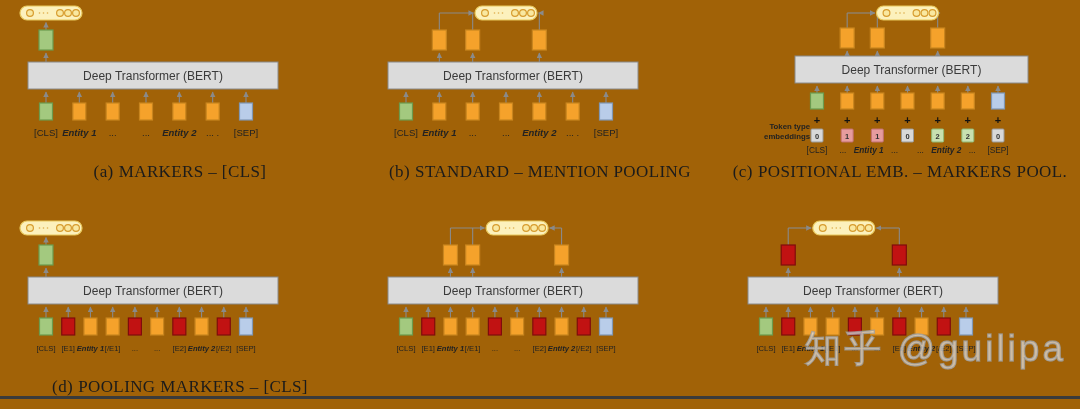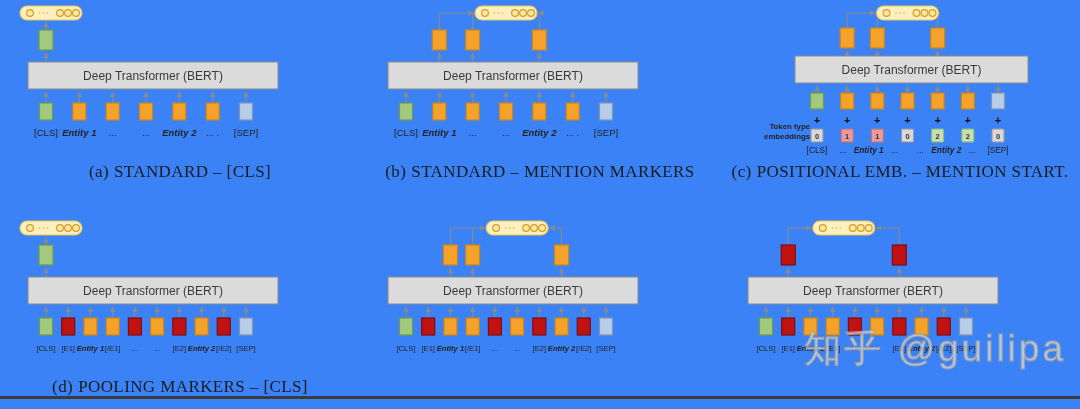--- a/index.html
+++ b/index.html
@@ -1,16 +1,16 @@
 <!DOCTYPE html>
 <html><head>
 <meta charset="utf-8">
 <style>
   html,body{margin:0;padding:0;background:#fff;}
-  .page{position:relative;width:1080px;height:409px;background:#3b82f6;overflow:hidden;
+  .page{position:relative;width:1080px;height:409px;background:#a16207;overflow:hidden;
         font-family:"Liberation Sans",sans-serif;}
   .grid{display:grid;grid-template-columns:360px 360px 360px;grid-template-rows:203px 206px;}
   .panel{margin:0;display:flex;flex-direction:column;align-items:center;}
   .panel.row2{padding-top:12px;}
   .diagram{width:360px;height:160px;}
   .diagram svg{display:block;width:360px;height:160px;}
   .caption{font-family:"Liberation Serif",serif;font-size:17px;color:#1b1b1b;
            white-space:nowrap;margin-top:2px;letter-spacing:0.4px;text-align:center;}
   .caption .cap-num{margin-right:5px;}
   .watermark{position:absolute;top:324px;right:14px;font-size:37px;letter-spacing:3px;
@@ -65,21 +65,21 @@
             <text x="46" y="136" text-anchor="middle" font-size="9.5" fill="#222">[CLS]</text>
             <text x="79.33333333333334" y="136" text-anchor="middle" font-size="9.5" fill="#222" font-style="italic" font-weight="bold">Entity 1</text>
             <text x="112.66666666666667" y="136" text-anchor="middle" font-size="9.5" fill="#222">...</text>
             <text x="146" y="136" text-anchor="middle" font-size="9.5" fill="#222">...</text>
             <text x="179.33333333333334" y="136" text-anchor="middle" font-size="9.5" fill="#222" font-style="italic" font-weight="bold">Entity 2</text>
             <text x="212.66666666666666" y="136" text-anchor="middle" font-size="9.5" fill="#222">... .</text>
             <text x="246" y="136" text-anchor="middle" font-size="9.5" fill="#222">[SEP]</text>
           </svg>
         </div>
       <figcaption class="caption">
-        <span class="cap-num">(a)</span><span>STANDARD – [CLS]</span>
+        <span class="cap-num">(a)</span><span>MARKERS – [CLS]</span>
       </figcaption>
     </figure>
 
     <figure class="panel">
       <div class="diagram">
           <svg viewBox="0 0 360 160">
             <defs>
               <marker id="ah-b" markerWidth="6" markerHeight="6" refX="4.6" refY="2.5" orient="auto">
                 <path d="M0,0 L5,2.5 L0,5 Z" fill="#8A8A8A"></path>
               </marker>
@@ -122,21 +122,21 @@
             <text x="46" y="136" text-anchor="middle" font-size="9.5" fill="#222">[CLS]</text>
             <text x="79.33333333333334" y="136" text-anchor="middle" font-size="9.5" fill="#222" font-style="italic" font-weight="bold">Entity 1</text>
             <text x="112.66666666666667" y="136" text-anchor="middle" font-size="9.5" fill="#222">...</text>
             <text x="146" y="136" text-anchor="middle" font-size="9.5" fill="#222">...</text>
             <text x="179.33333333333334" y="136" text-anchor="middle" font-size="9.5" fill="#222" font-style="italic" font-weight="bold">Entity 2</text>
             <text x="212.66666666666666" y="136" text-anchor="middle" font-size="9.5" fill="#222">... .</text>
             <text x="246" y="136" text-anchor="middle" font-size="9.5" fill="#222">[SEP]</text>
           </svg>
         </div>
       <figcaption class="caption">
-        <span class="cap-num">(b)</span><span>STANDARD – MENTION MARKERS</span>
+        <span class="cap-num">(b)</span><span>STANDARD – MENTION POOLING</span>
       </figcaption>
     </figure>
 
     <figure class="panel">
       <div class="diagram">
           <svg viewBox="0 0 360 160">
             <defs>
               <marker id="ah-c" markerWidth="6" markerHeight="6" refX="4.6" refY="2.5" orient="auto">
                 <path d="M0,0 L5,2.5 L0,5 Z" fill="#8A8A8A"></path>
               </marker>
@@ -203,21 +203,21 @@
             <text x="122.85714285714286" y="153" text-anchor="middle" font-size="8.3" fill="#222">...</text>
             <text x="148.71428571428572" y="153" text-anchor="middle" font-size="8.3" fill="#222" font-style="italic" font-weight="bold">Entity 1</text>
             <text x="174.57142857142856" y="153" text-anchor="middle" font-size="8.3" fill="#222">...</text>
             <text x="200.42857142857144" y="153" text-anchor="middle" font-size="8.3" fill="#222">...</text>
             <text x="226.28571428571428" y="153" text-anchor="middle" font-size="8.3" fill="#222" font-style="italic" font-weight="bold">Entity 2</text>
             <text x="252.14285714285714" y="153" text-anchor="middle" font-size="8.3" fill="#222">...</text>
             <text x="278" y="153" text-anchor="middle" font-size="8.3" fill="#222">[SEP]</text>
           </svg>
         </div>
       <figcaption class="caption">
-        <span class="cap-num">(c)</span><span>POSITIONAL EMB. – MENTION START.</span>
+        <span class="cap-num">(c)</span><span>POSITIONAL EMB. – MARKERS POOL.</span>
       </figcaption>
     </figure>
 
     <figure class="panel row2">
       <div class="diagram">
           <svg viewBox="0 0 360 160">
             <defs>
               <marker id="ah-d" markerWidth="6" markerHeight="6" refX="4.6" refY="2.5" orient="auto">
                 <path d="M0,0 L5,2.5 L0,5 Z" fill="#8A8A8A"></path>
               </marker>

